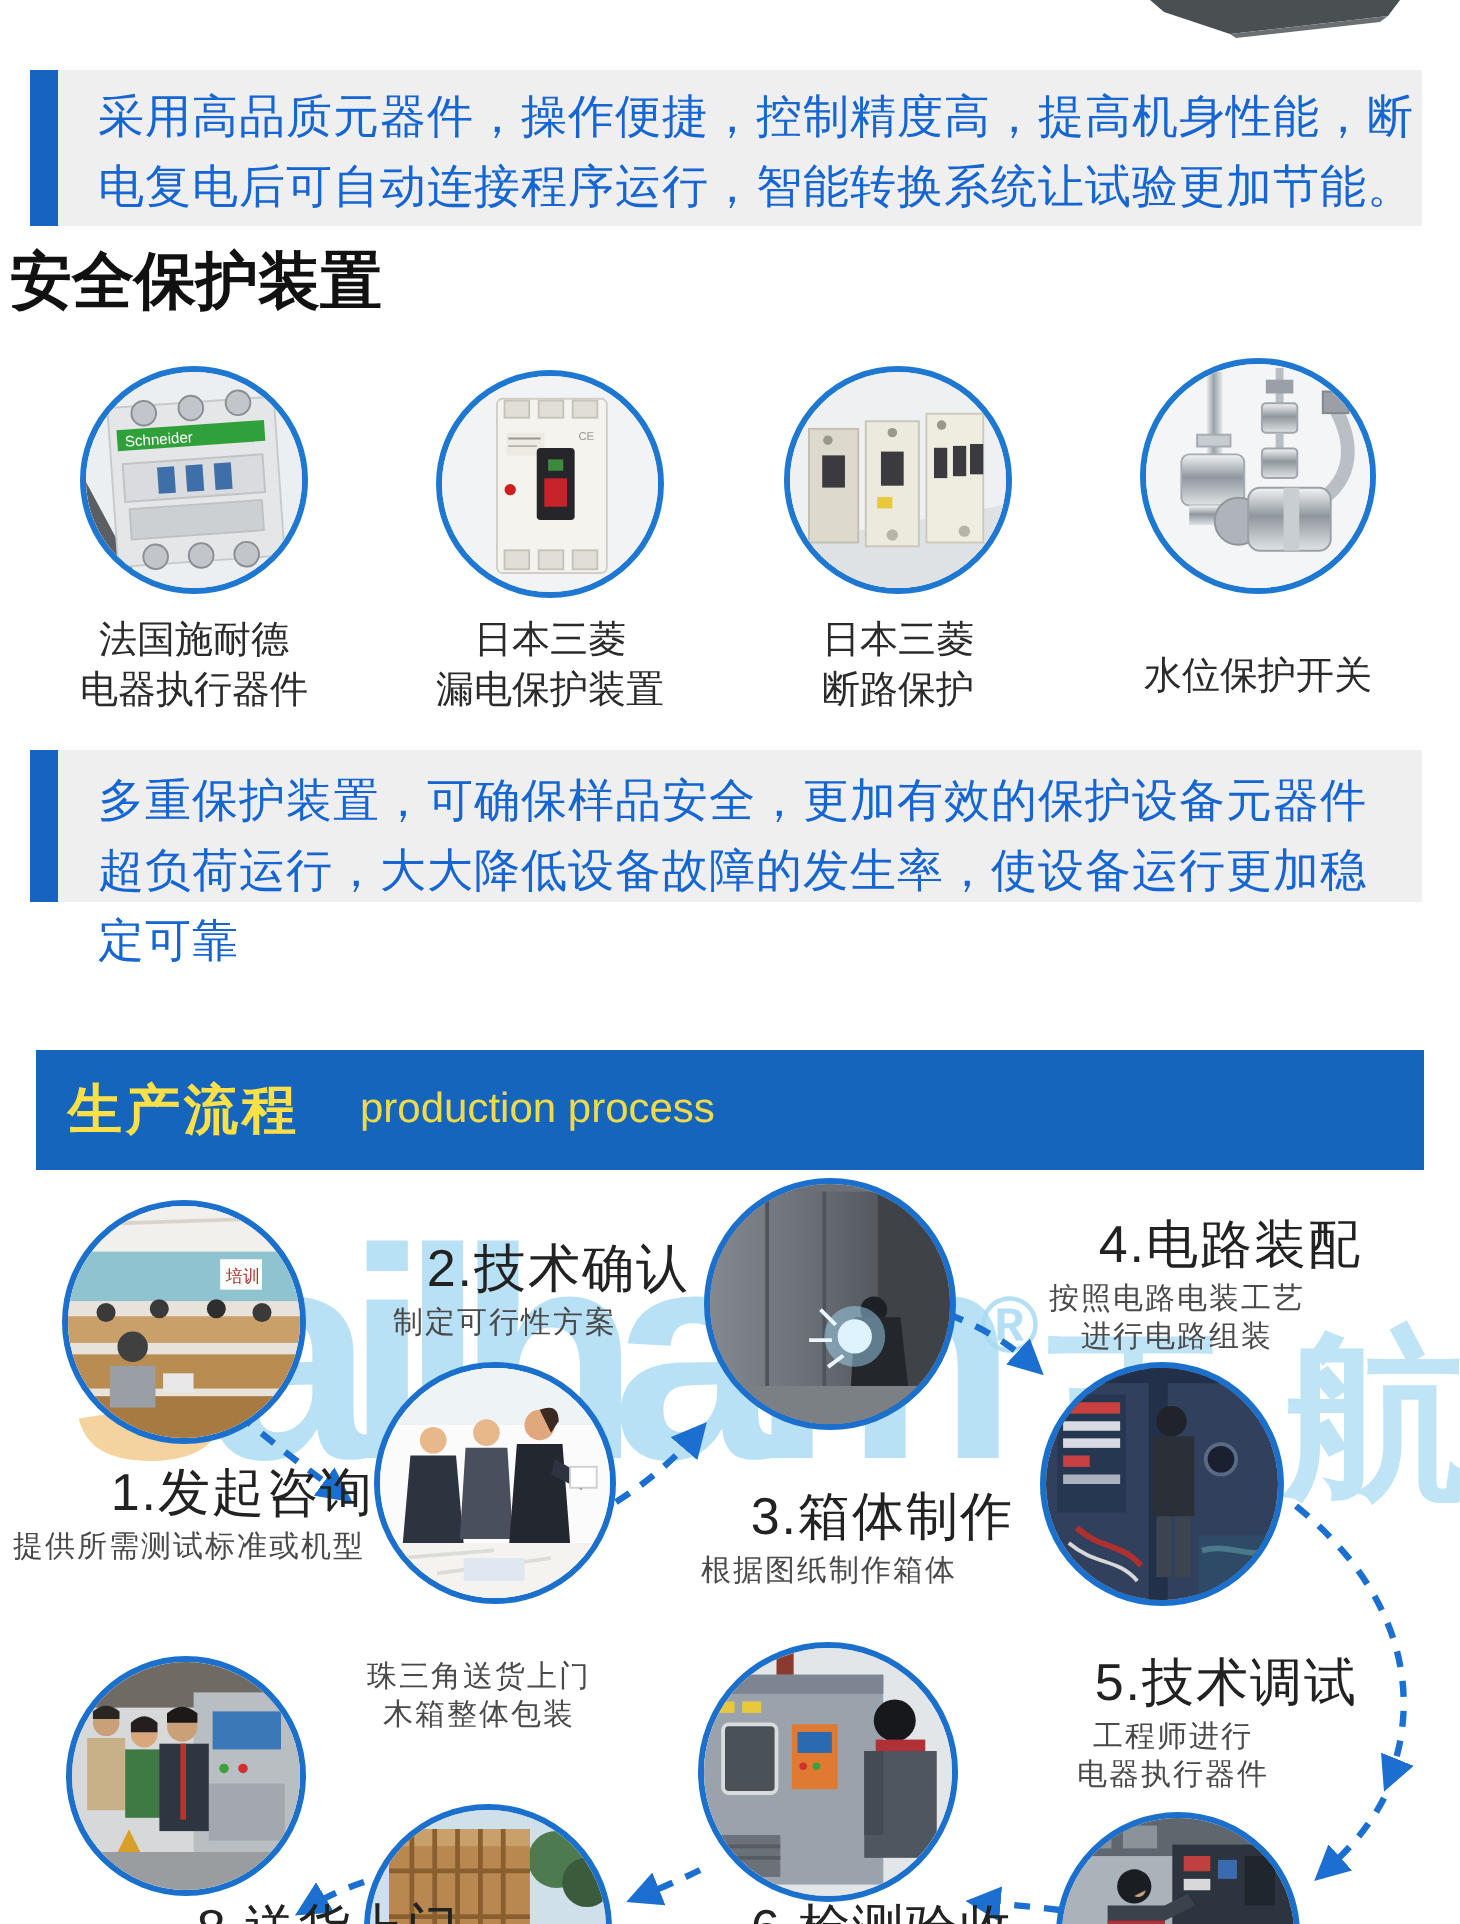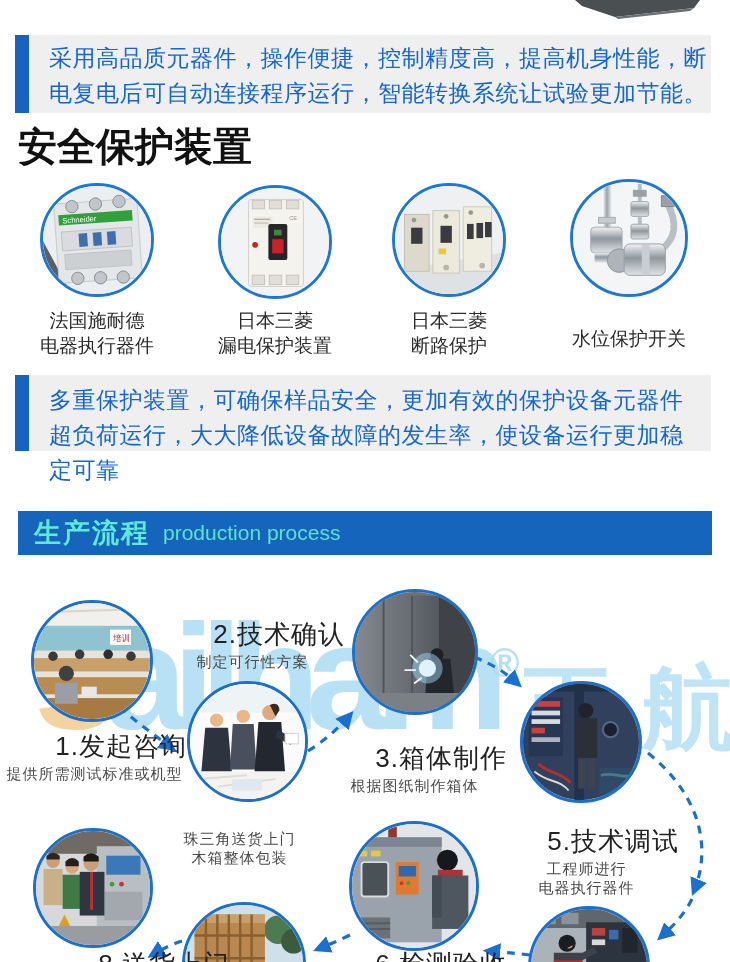--- a/index.html
+++ b/index.html
@@ -4,28 +4,28 @@
 <style>
   html,body{margin:0;padding:0;background:#ffffff;}
   #page{position:relative;width:730px;height:962px;overflow:hidden;background:#fff;
         font-family:"Liberation Sans","DejaVu Sans",sans-serif;}
   .abs{position:absolute;}
   
   .banner{position:absolute;left:15px;width:696px;background:#efefef;}
   .banner .bar{position:absolute;left:0;top:0;bottom:0;width:14px;background:#1663c0;}
   .banner .btxt{margin-left:34px;color:#1565d2;font-size:23px;line-height:35px;letter-spacing:.5px;}
   
-  .h-safety{position:absolute;left:18px;top:120px;font-size:39px;font-weight:800;color:#111;}
+  .h-safety{position:absolute;left:5px;top:120px;font-size:31px;font-weight:800;color:#111;}
   
   .pcircle{position:absolute;border-radius:50%;border:3px solid #1e78d2;overflow:hidden;background:#f2f3f4;box-sizing:border-box;}
   .pcap{position:absolute;text-align:center;color:#2b2b2b;font-size:19px;line-height:25px;}
   
-  .proc-head{position:absolute;left:18px;top:511px;width:694px;height:44px;background:#1565bd;color:#5eead4;display:flex;align-items:center;}
+  .proc-head{position:absolute;left:18px;top:525px;width:694px;height:60px;background:#1565bd;color:#fde047;display:flex;align-items:center;}
   .proc-head .cn{font-size:27px;font-weight:800;margin-left:16px;letter-spacing:2px;}
-  .proc-head .en{font-size:21px;font-weight:300;margin-left:13px;opacity:.95;}
+  .proc-head .en{font-size:21px;font-weight:300;margin-left:30px;opacity:.95;}
   
   .process{position:absolute;left:0;top:585px;width:730px;height:377px;overflow:hidden;}
   .wm-latin{position:absolute;left:34px;top:6px;font-size:150px;font-weight:bold;letter-spacing:-14px;
             color:#a8daf3;opacity:.8;white-space:nowrap;z-index:1;}
   .wm-latin .y{color:#f2c987;}
   .wm-reg{position:absolute;left:490px;top:56px;font-size:40px;font-weight:bold;color:#a8daf3;opacity:.85;z-index:1;}
   .wm-cn{position:absolute;left:520px;top:62px;font-size:92px;font-weight:700;letter-spacing:30px;
          color:#b3e0f5;opacity:.85;white-space:nowrap;z-index:1;}
   .photo{position:absolute;border-radius:50%;border:3px solid #1a70cc;overflow:hidden;z-index:2;box-sizing:border-box;background:#ddd;}
   .photo svg{display:block;}
@@ -390,20 +390,25 @@
       <div class="step-sub">提供所需测试标准或机型</div>
     </div>
     <div class="step-label" style="left:160px;top:32px;width:185px;">
       <div class="step-title">2.技术确认</div>
       <div class="step-sub">制定可行性方案</div>
     </div>
     <div class="step-label" style="left:322px;top:156px;width:185px;">
       <div class="step-title">3.箱体制作</div>
       <div class="step-sub">根据图纸制作箱体</div>
     </div>
+    <div class="step-label" style="left:496px;top:20px;width:185px;">
+      <div class="step-title">4.电路装配</div>
+      <div class="step-sub">按照电路电装工艺</div>
+      <div class="step-sub">进行电路组装</div>
+    </div>
     <div class="step-label" style="left:494px;top:239px;width:185px;">
       <div class="step-title">5.技术调试</div>
       <div class="step-sub">工程师进行</div>
       <div class="step-sub">电器执行器件</div>
     </div>
     <div class="step-label" style="left:147px;top:244px;width:185px;">
       <div class="step-sub">珠三角送货上门</div>
       <div class="step-sub">木箱整体包装</div>
     </div>
     <div class="step-label" style="left:317px;top:362px;width:190px;">

